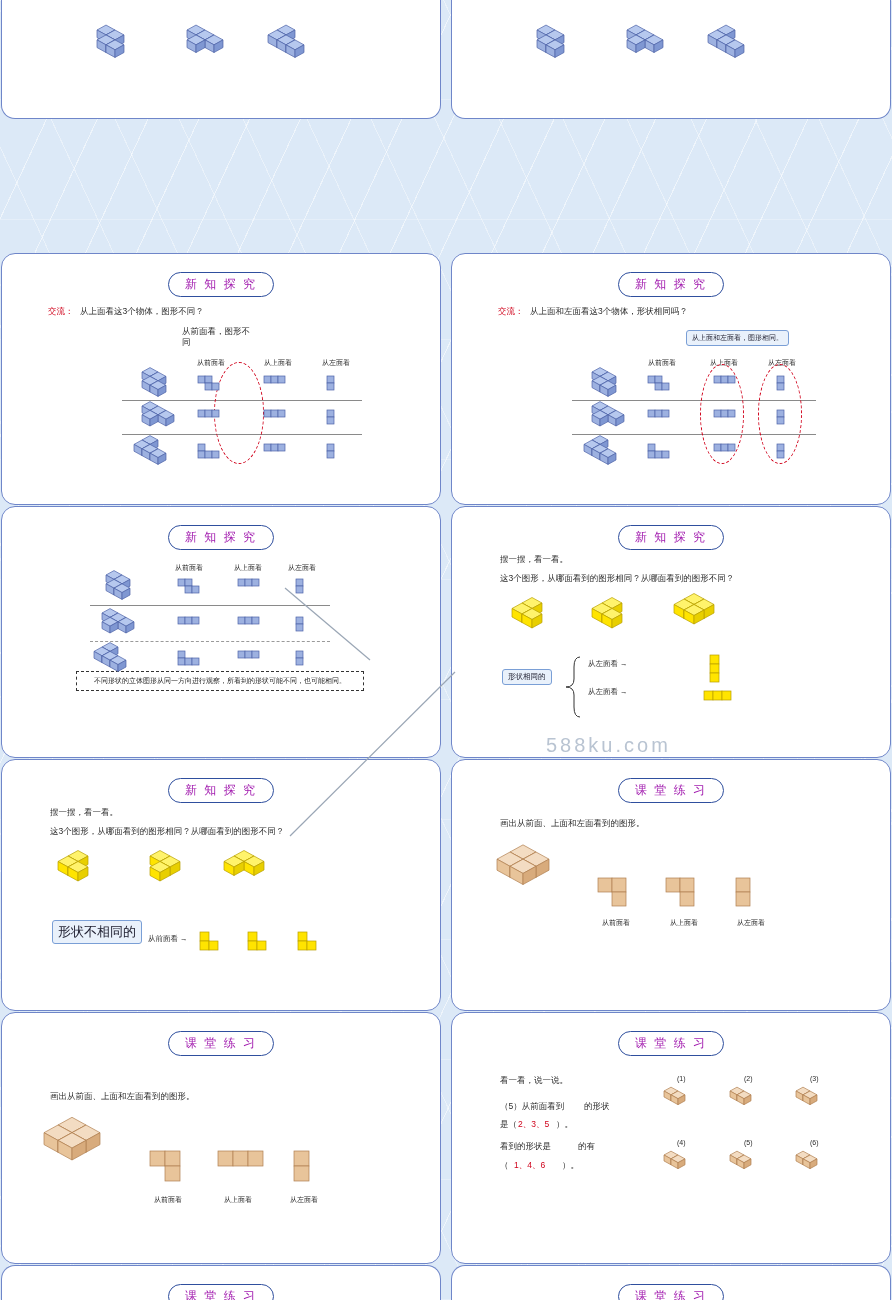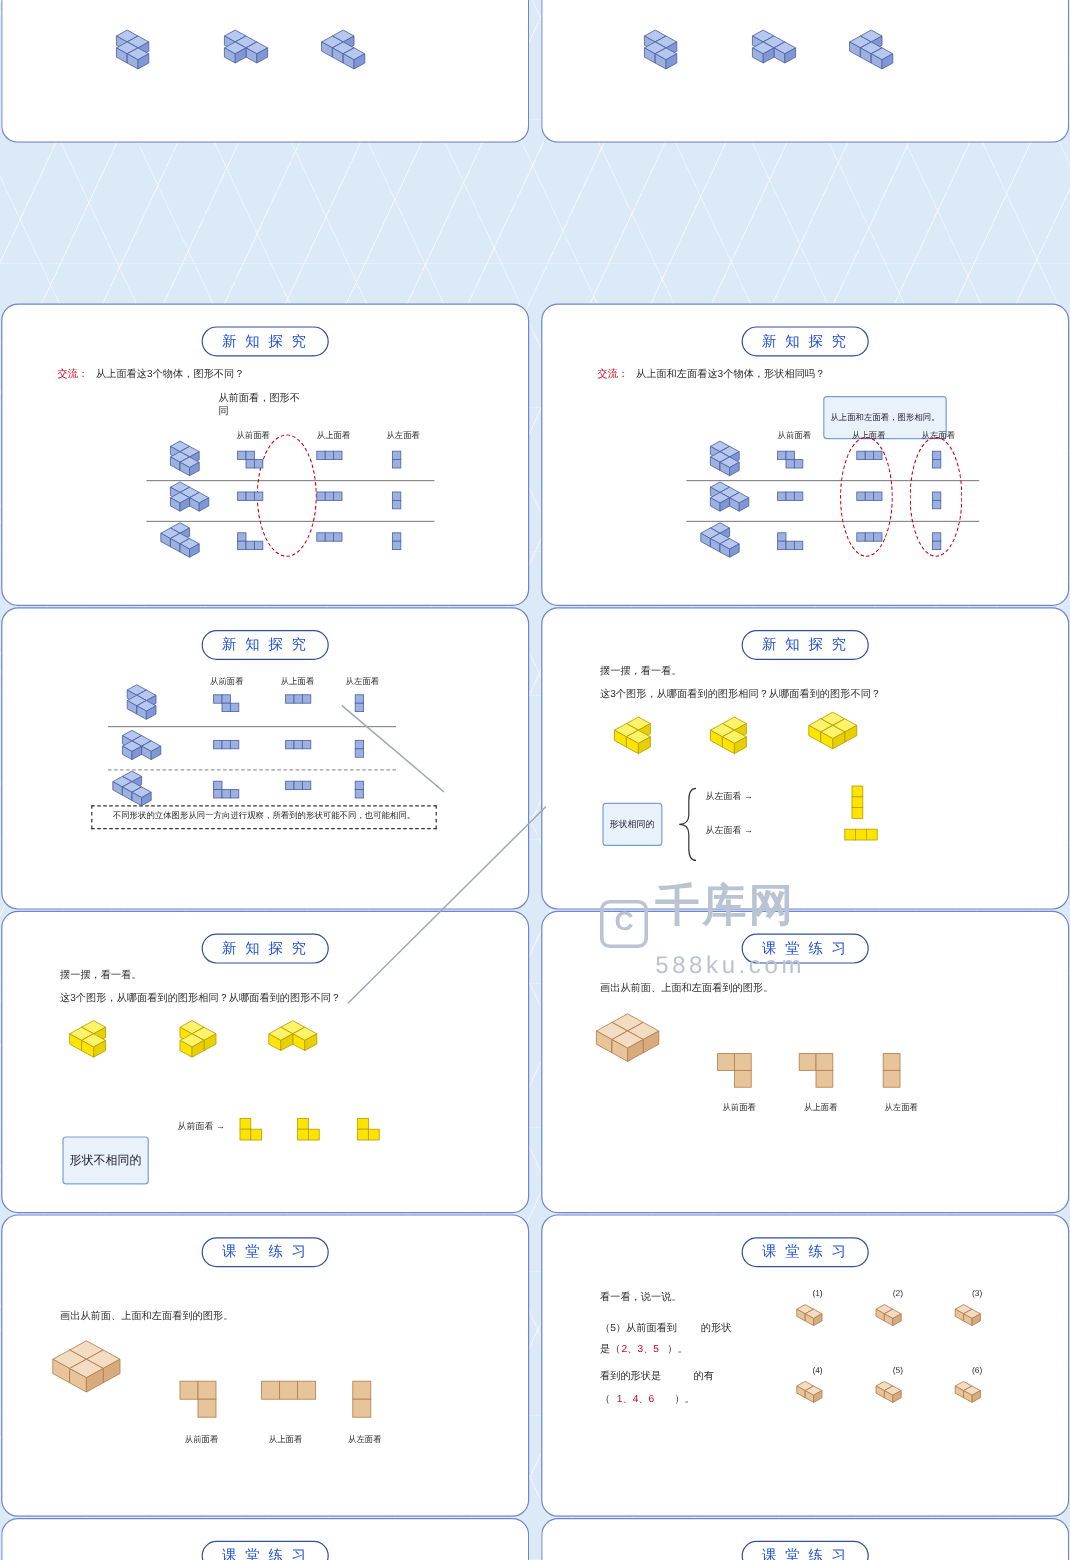--- a/index.html
+++ b/index.html
@@ -31,32 +31,32 @@
     border:1px solid #6f86c9;
     border-radius:14px;
     position:relative;
     overflow:hidden;
     width:438px;height:250px;
   }
   .slide.first{height:118px;border-radius:0 0 14px 14px;border-top:none;}
   .title-pill{
     position:absolute;left:50%;transform:translateX(-50%);
     border:1px solid #2f4f9e;border-radius:14px;
-    padding:3px 16px;font-size:12px;color:#1d4ed8;letter-spacing:2px;
+    padding:3px 16px;font-size:12px;color:#a21caf;letter-spacing:2px;
     background:#fff;white-space:nowrap;
   }
   .txt{position:absolute;font-size:8.5px;color:#2b2b2b;white-space:nowrap;}
   .txt.red{color:#d0021b;text-align:center;}
   .lbl{position:absolute;font-size:7px;color:#2b2b2b;white-space:nowrap;}
   .hr{position:absolute;height:1px;background:#8a8a8a;}
   .hrd{position:absolute;height:0;border-top:1px dashed #9a9a9a;}
   .ell{position:absolute;border:1px dashed #d0021b;border-radius:50%;}
   .callout{
     position:absolute;border:1px solid #7a9fd6;background:#e9f1fb;
-    border-radius:3px;font-size:7px;color:#223;padding:12px 5px;white-space:nowrap;
+    border-radius:3px;font-size:7px;color:#223;padding:2px 5px;white-space:nowrap;
   }
   .dashbox{
     position:absolute;border:1px dashed #333;font-size:7px;color:#222;
     padding:4px 6px;line-height:1.45;background:#fff;text-align:center;
   }
   .wm{
     position:absolute;z-index:40;color:#b9c4d2;pointer-events:none;
     font-family:"Liberation Sans",sans-serif;
   }
   .wm-main{font-size:37px;font-weight:bold;letter-spacing:2px;}
@@ -483,21 +483,21 @@
           <rect x="270" y="184" width="9" height="9" fill="#ffe400" stroke="#b89f00" stroke-width="0.7"></rect>
           <path d="M128 150 q-6 0 -6 10 v12 q0 8 -8 8 q8 0 8 8 v12 q0 10 6 10" fill="none" stroke="#333" stroke-width="1"></path>
         </g>
       </svg>
   </div>
 
   <div class="slide" style="grid-row:4;grid-column:1;">
     <div class="title-pill" style="top:18px">新 知 探 究</div>
     <div class="txt" style="left:48px;top:47px">摆一摆，看一看。</div>
     <div class="txt" style="left:48px;top:66px">这3个图形，从哪面看到的图形相同？从哪面看到的图形不同？</div>
-    <div class="callout" style="left:50px;top:187px;font-size:10px">形状不相同的</div>
+    <div class="callout" style="left:50px;top:160px;font-size:13px">形状不相同的</div>
     <div class="txt" style="left:146px;top:174px;font-size:7.5px">从前面看  →</div>
     <svg width="438" height="250" style="position:absolute;left:0;top:0">
         <g id="s7g">
           <g>
             <polygon points="66,96 76,90.5 86,96 76,101.5" fill="#fff36b" stroke="#b89f00" stroke-width="0.7"></polygon>
             <polygon points="66,96 76,101.5 76,110 66,104.5" fill="#ffe400" stroke="#b89f00" stroke-width="0.7"></polygon>
             <polygon points="76,101.5 86,96 86,104.5 76,110" fill="#e8cf00" stroke="#b89f00" stroke-width="0.7"></polygon>
             <polygon points="56,101.5 66,96 76,101.5 66,107" fill="#fff36b" stroke="#b89f00" stroke-width="0.7"></polygon>
             <polygon points="56,101.5 66,107 66,115.5 56,110" fill="#ffe400" stroke="#b89f00" stroke-width="0.7"></polygon>
             <polygon points="66,107 76,101.5 76,110 66,115.5" fill="#e8cf00" stroke="#b89f00" stroke-width="0.7"></polygon>
@@ -796,17 +796,14 @@
   </div>
 
 </div>
 
 <svg width="892" height="1300" style="position:absolute;left:0;top:0;pointer-events:none;z-index:30">
   <line x1="285" y1="588" x2="370" y2="660" stroke="#9aa6b5" stroke-width="1.2"></line>
   <line x1="290" y1="836" x2="455" y2="672" stroke="#9aa6b5" stroke-width="1.2"></line>
 </svg>
 
 <div class="wm" style="left:500px;top:730px">
-  <div>
-    <span class="wm-logo">C</span><span class="wm-main">千库网</span>
-  </div>
   <div class="wm-sub" style="margin-left:46px;margin-top:4px">588ku.com</div>
 </div>
 
 </body></html>

